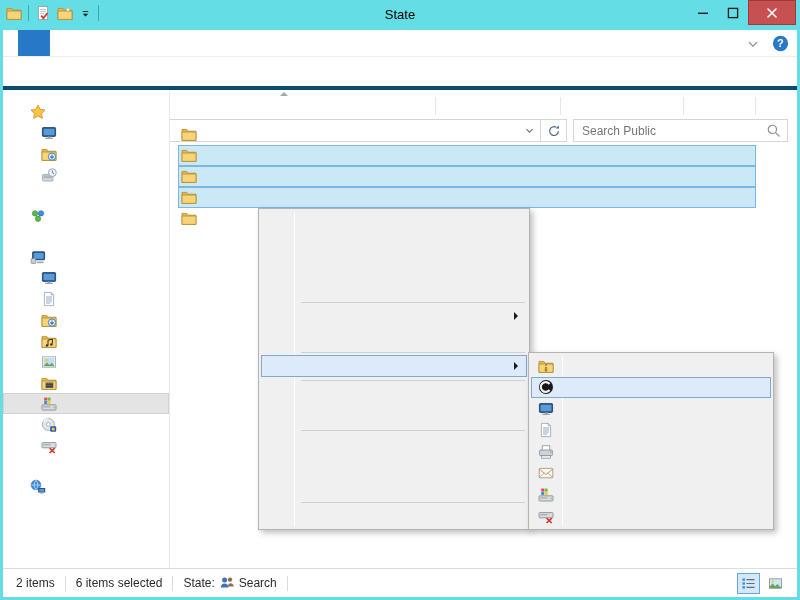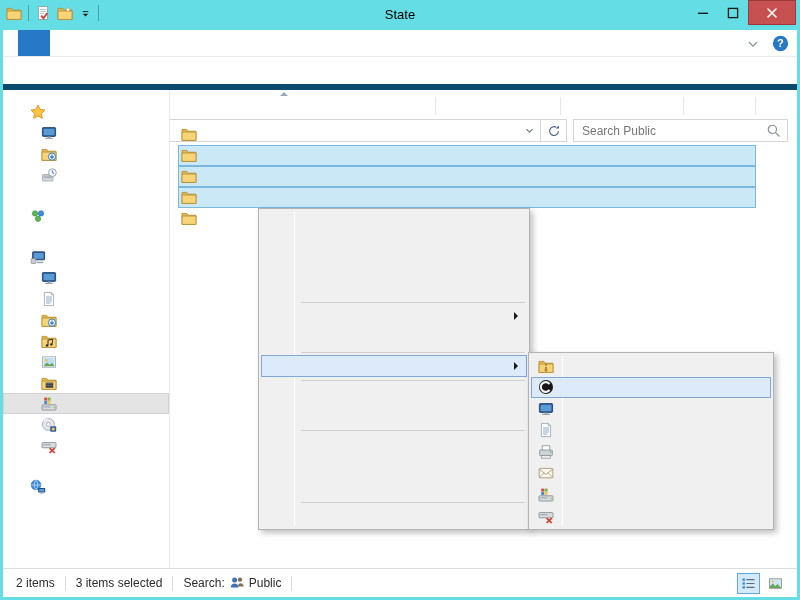--- a/index.html
+++ b/index.html
@@ -17,21 +17,21 @@
   .title { position:absolute; left:50%; top:7px; transform:translateX(-50%); font-size:13px; color:#000; }
   .wcontrols { position:absolute; right:4px; top:0; height:26px; display:flex; }
   .wbtn { width:30px; height:25px; display:flex; align-items:center; justify-content:center; }
   .wbtn.close { width:48px; background:#c75050; border:1px solid #9e3a3a; }
   
   .menubar { position:absolute; left:3px; top:30px; width:794px; height:27px; background:#fff; border-bottom:1px solid #ececec; display:flex; align-items:stretch; }
   .tab { padding:0 15px; display:flex; align-items:center; color:#3b3b3b; }
   .tab.active { background:#2878c8; color:#fff; margin-left:15px; padding:0 16px; }
   .menubar-right { position:absolute; right:8px; top:0; height:27px; display:flex; align-items:center; gap:12px; }
   
-  .navbar { position:absolute; left:3px; top:57px; width:794px; height:33px; background:#fff; border-bottom:6px solid #0c4a6e; }
+  .navbar { position:absolute; left:3px; top:57px; width:794px; height:33px; background:#fff; border-bottom:4px solid #0c4a6e; }
   .nav-ic { position:absolute; top:63px; }
   .addressbox { position:absolute; left:103px; top:62px; width:461px; height:23px; border:1px solid #d6d6d6; background:#fff; display:flex; align-items:center; }
   .crumbs { display:flex; align-items:center; flex:1; overflow:hidden; padding-left:5px; }
   .crumb { padding:0 5px; white-space:nowrap; }
   .crumb-sep { font-size:8px; color:#54595e; padding:0 2px; }
   .addr-caret { width:22px; display:flex; justify-content:center; align-items:center; align-self:stretch; }
   .addr-div { width:1px; height:23px; background:#d6d6d6; }
   .refresh-btn { width:25px; display:flex; justify-content:center; align-items:center; align-self:stretch; }
   .searchbox { position:absolute; left:570px; top:62px; width:215px; height:23px; border:1px solid #d6d6d6; background:#fff; }
   .searchbox input { position:absolute; left:0; top:0; width:188px; height:21px; border:none; outline:none; padding-left:8px; font:12px "Liberation Sans",sans-serif; color:#333; background:transparent; }
@@ -482,33 +482,33 @@
           <span class="fcell fname"></span>
           <span class="fcell fdate"></span>
           <span class="fcell ftype"></span>
         </div>
       </div>
   </div>
 
   <div class="statusbar">
     <span>2 items</span>
     <span class="sb-div"></span>
-    <span>3 items selected</span>
+    <span>6 items selected</span>
     <span class="sb-div"></span>
     <span class="sb-state">
-      <span>Search:</span>
+      <span>State:</span>
       <span class="ic">
           <svg viewBox="0 0 16 16" width="16" height="16">
             <circle cx="5.6" cy="5" r="2.5" fill="#3f72b8"></circle>
             <path d="M1.8 12.6c0-2.4 1.7-4 3.8-4s3.8 1.6 3.8 4z" fill="#3f72b8"></path>
             <circle cx="11" cy="4.6" r="2.2" fill="#8a6d4f"></circle>
             <path d="M8.8 11.4c.3-2 1.4-3.2 3-3.2 1.5 0 2.7 1.3 3 3.4z" fill="#8a6d4f"></path>
           </svg>
         </span>
-      <span>Public</span>
+      <span>Search</span>
     </span>
     <span class="sb-div"></span>
     <div class="view-btns" id="view-btns">
         <div class="vbtn sel">
           <span class="ic">
             <svg viewBox="0 0 16 16" width="15" height="15">
               <rect x="1.6" y="2.6" width="2.6" height="2.6" fill="#3f8ede"></rect>
               <rect x="1.6" y="6.7" width="2.6" height="2.6" fill="#3f8ede"></rect>
               <rect x="1.6" y="10.8" width="2.6" height="2.6" fill="#3f8ede"></rect>
               <path d="M5.8 3.9h8.6M5.8 8h8.6M5.8 12.1h8.6" stroke="#5a6d85" stroke-width="1.2"></path>

